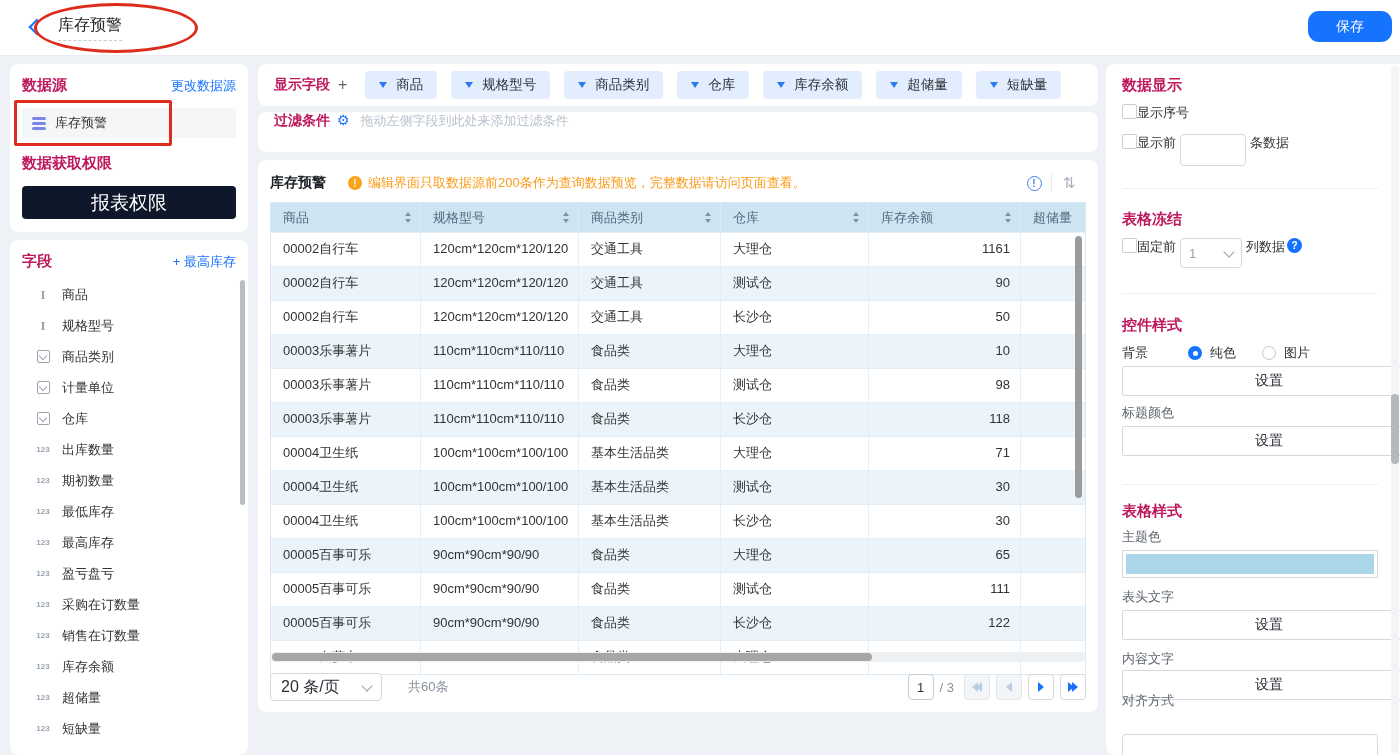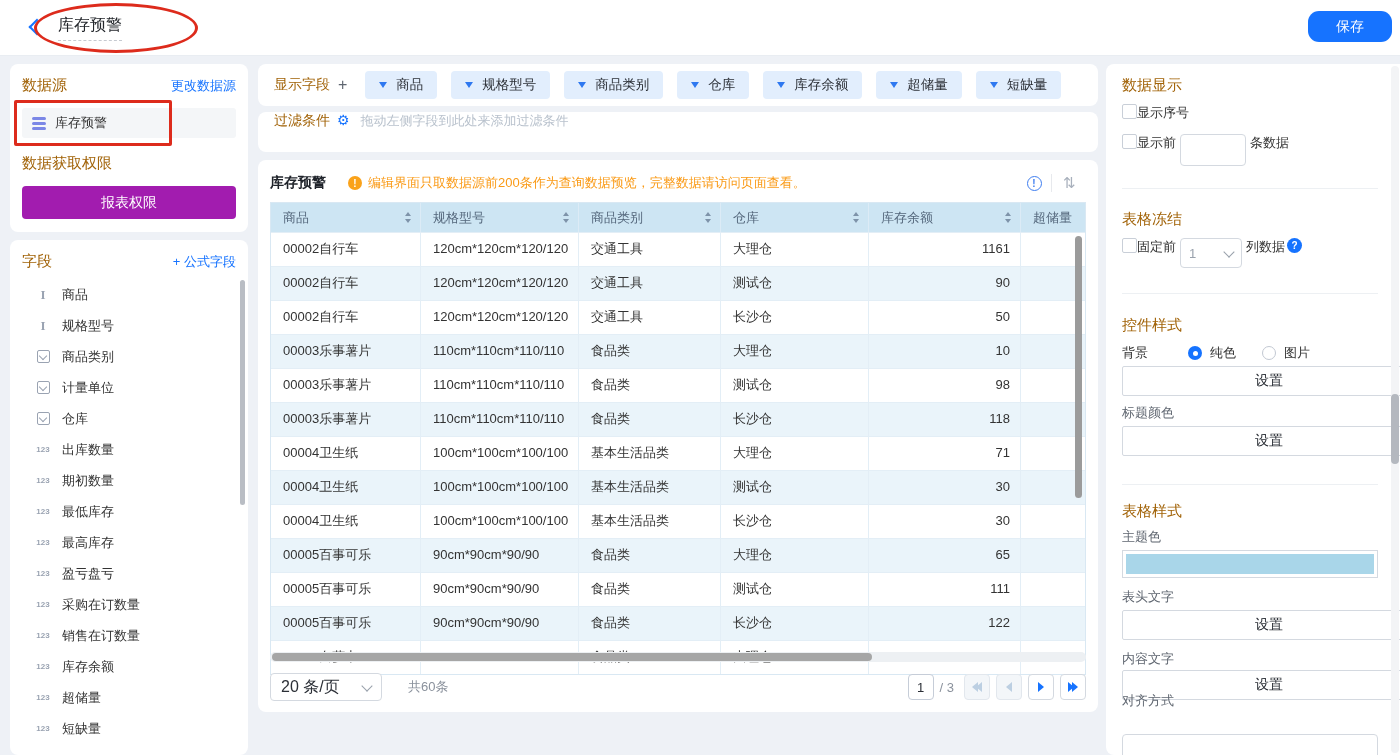--- a/index.html
+++ b/index.html
@@ -7,30 +7,30 @@
        font-family:"Liberation Sans","DejaVu Sans",sans-serif;font-size:13px;color:#333}
   
   .topbar{position:absolute;left:0;top:0;width:100%;height:55px;background:#fff;border-bottom:1px solid #e9edf2}
   .chev-left{position:absolute;left:31px;top:21px;width:10px;height:10px;border-left:2px solid #1673ff;border-bottom:2px solid #1673ff;transform:rotate(45deg);cursor:pointer}
   .page-title{position:absolute;left:58px;top:15px;font-size:16px;font-weight:500;color:#23262b;padding-bottom:4px;border-bottom:1px dashed #c6cad1}
   .ellipse-annot{position:absolute;left:34px;top:3px;width:158px;height:44px;border:3px solid #dd2b1c;border-radius:50%;pointer-events:none;z-index:6}
   .save-btn{position:absolute;right:8px;top:11px;width:84px;height:31px;background:#1673ff;color:#fff;font-size:14px;border:none;border-radius:11px;font-family:inherit;cursor:pointer}
   
   .card{position:absolute;background:#fff;border-radius:8px;box-sizing:border-box}
   .row-between{display:flex;justify-content:space-between;align-items:center}
-  .h{font-size:15px;font-weight:normal;color:#a16207}
+  .h{font-size:15px;font-weight:bold;color:#be185d}
   .link{color:#1673ff;font-size:13px;cursor:pointer}
   
   .card-ds{left:10px;top:64px;width:238px;height:168px;padding:12px}
   .ds-row{margin-top:13px;height:30px;background:#f4f6f8;border-radius:3px;display:flex;align-items:center;gap:9px;padding-left:10px;cursor:pointer}
   .db-icon{display:flex;flex-direction:column;gap:2px}
   .db-icon i{width:14px;height:3px;background:#7b87e6;border-radius:2px}
   .rect-annot{position:absolute;left:4px;top:36px;width:152px;height:40px;border:3px solid #dd2b1c;border-radius:2px;pointer-events:none;z-index:5}
   .perm-title{margin-top:16px}
-  .perm-btn{margin-top:13px;width:100%;height:33px;background:#a21caf;color:#fff;border:none;border-radius:4px;font-size:14px;font-family:inherit;cursor:pointer}
+  .perm-btn{margin-top:13px;width:100%;height:33px;background:#0f172a;color:#fff;border:none;border-radius:4px;font-size:19px;font-family:inherit;cursor:pointer}
   
   .card-fields{left:10px;top:240px;width:238px;height:515px;padding:12px;overflow:hidden}
   .field-list{margin-top:8px}
   .field-row{height:31px;display:flex;align-items:center;gap:10px;padding-left:12px;cursor:grab}
   .fi{width:18px;display:inline-flex;justify-content:center;align-items:center;color:#9aa3b2;flex:none}
   .fi-text{font-family:"Liberation Serif","DejaVu Serif",serif;font-size:13px;font-weight:bold}
   .fi-select{width:13px;height:13px;border:1px solid #9aa3b2;border-radius:2px;box-sizing:border-box}
   .fi-select i{width:5px;height:5px;border-right:1.2px solid #9aa3b2;border-bottom:1.2px solid #9aa3b2;transform:rotate(45deg);margin-top:-2px}
   .fi-num{font-size:8px;font-weight:bold}
   .field-label{font-size:13px;color:#333}
@@ -137,21 +137,21 @@
     <span>库存预警</span>
   </div>
   <div class="rect-annot"></div>
   <div class="h perm-title">数据获取权限</div>
   <button class="perm-btn">报表权限</button>
 </div>
 
 <div class="card card-fields">
   <div class="row-between">
     <span class="h">字段</span>
-    <span class="link">+ 公式字段</span>
+    <span class="link">+ 最高库存</span>
   </div>
   <div class="field-list" id="field-list">
       <div class="field-row">
         <span class="fi fi-text">I</span>
         <span class="field-label">商品</span>
       </div>
       <div class="field-row">
         <span class="fi fi-text">I</span>
         <span class="field-label">规格型号</span>
       </div>

